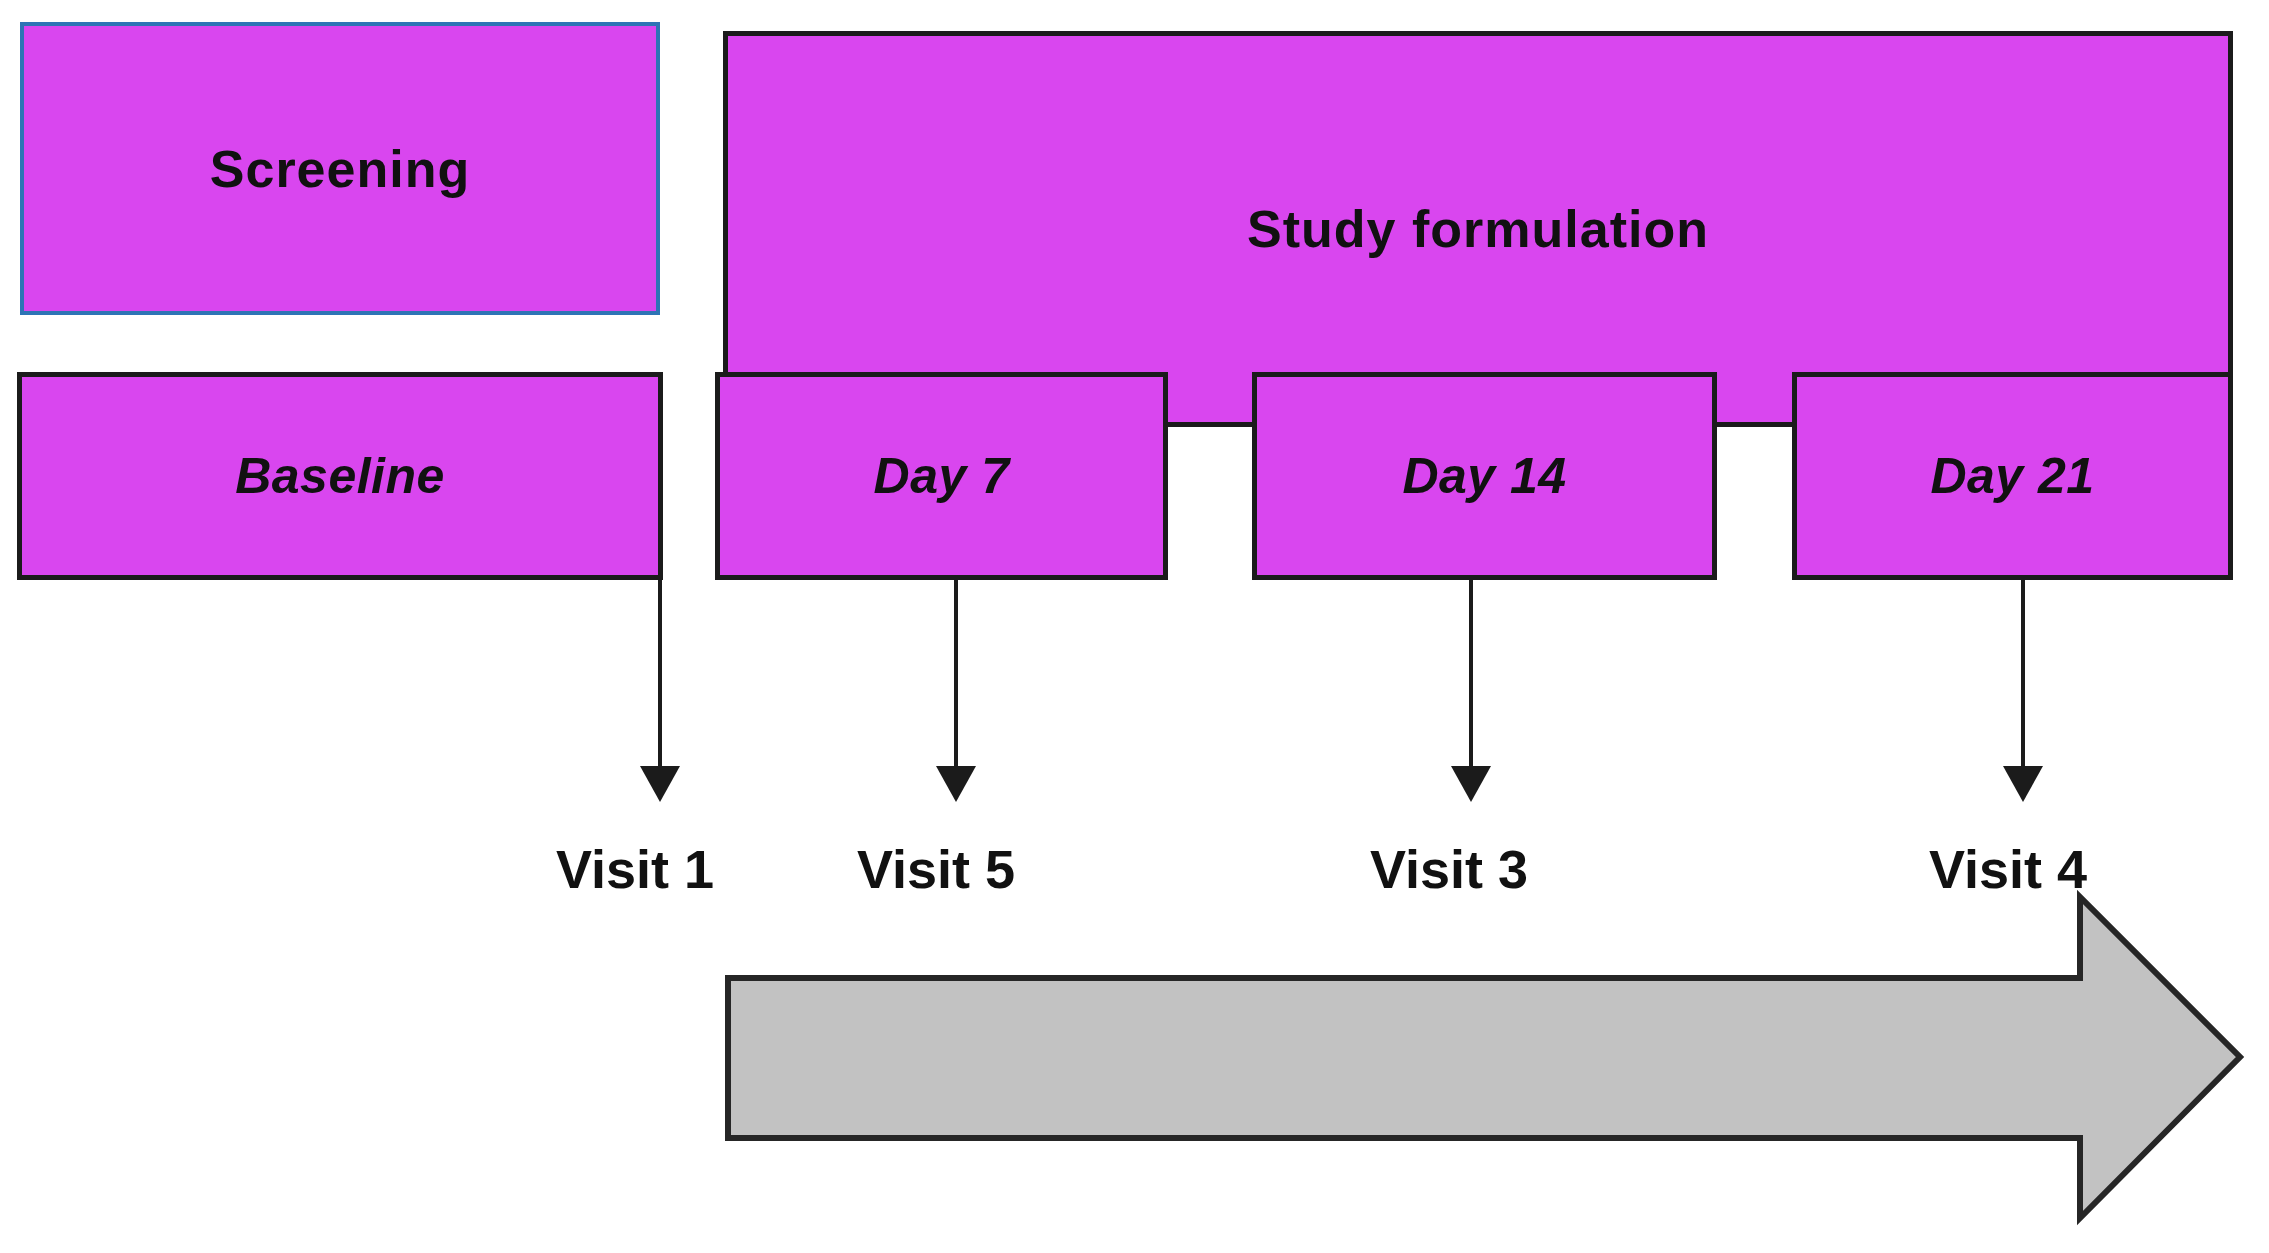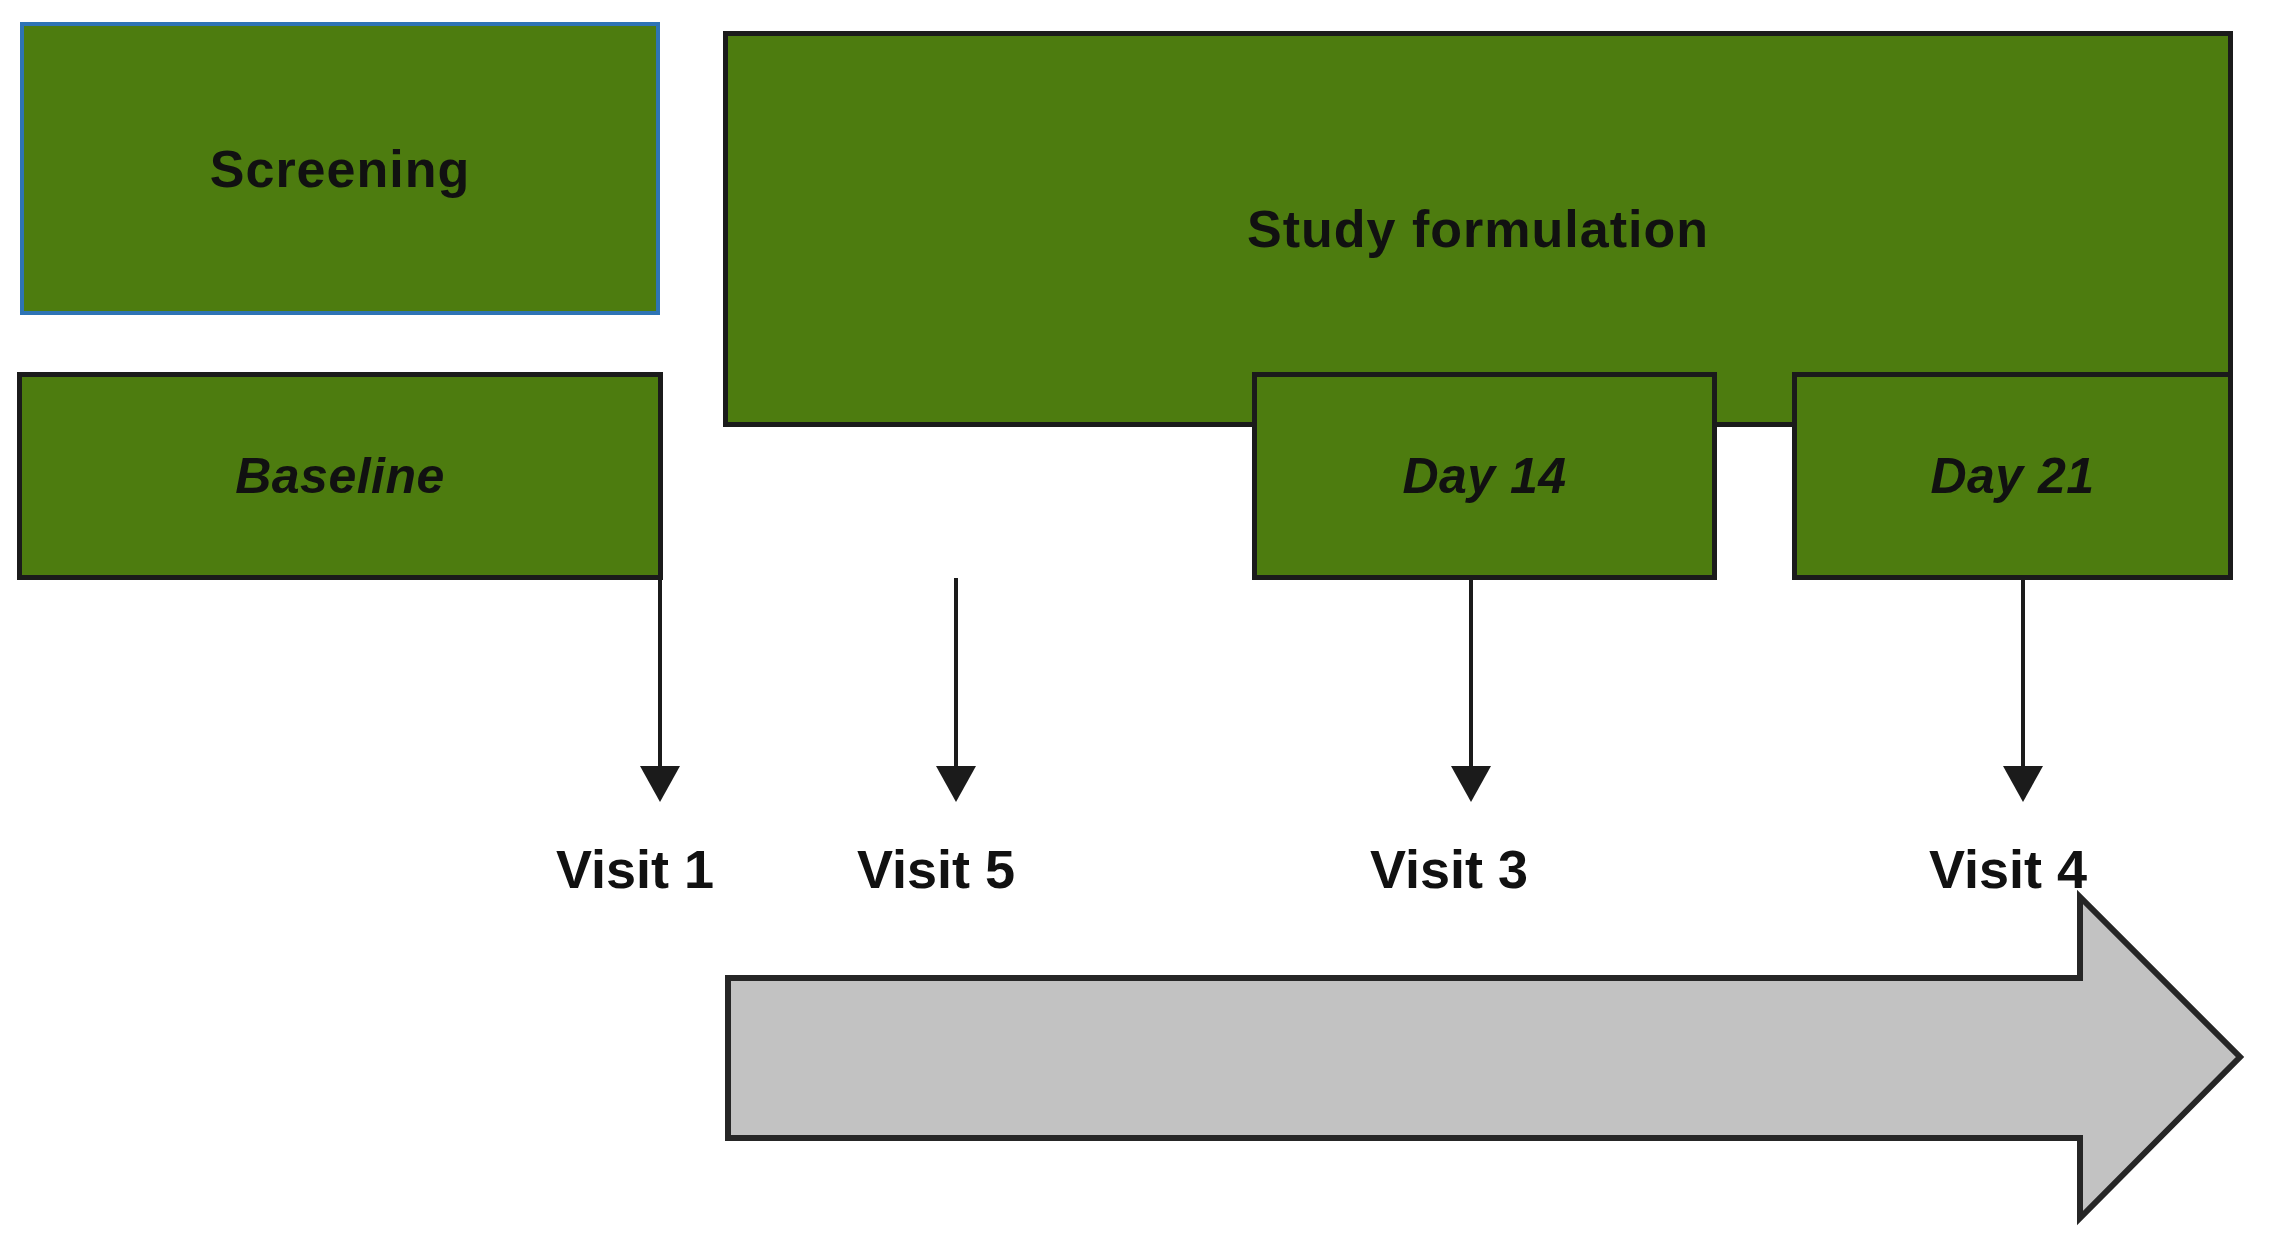--- a/index.html
+++ b/index.html
@@ -16,21 +16,21 @@
     overflow:hidden;
     --screening-border:#2E74B5;
     --box-border:#1b1b1b;
     --arrow-fill:#c2c2c2;
     --arrow-border:#262626;
     --text-color:#111111;
   }
   .box{
     position:absolute;
     box-sizing:border-box;
-    background:#4d7c0f;
+    background:#d946ef;
     display:flex;
     align-items:center;
     justify-content:center;
     color:var(--text-color);
   }
   .phase-label{
     font-size:52px;
     font-weight:600;
     letter-spacing:1px;
     white-space:nowrap;
@@ -127,20 +127,23 @@
   </div>
 
   <div class="box box-study">
     <span class="phase-label">Study formulation</span>
   </div>
 
   <div class="box box-baseline">
     <span class="timepoint-label">Baseline</span>
   </div>
 
+  <div class="box box-day7">
+    <span class="timepoint-label">Day 7</span>
+  </div>
 
   <div class="box box-day14">
     <span class="timepoint-label">Day 14</span>
   </div>
 
   <div class="box box-day21">
     <span class="timepoint-label">Day 21</span>
   </div>
 
   <div class="arrow-shaft shaft-v1"></div>

